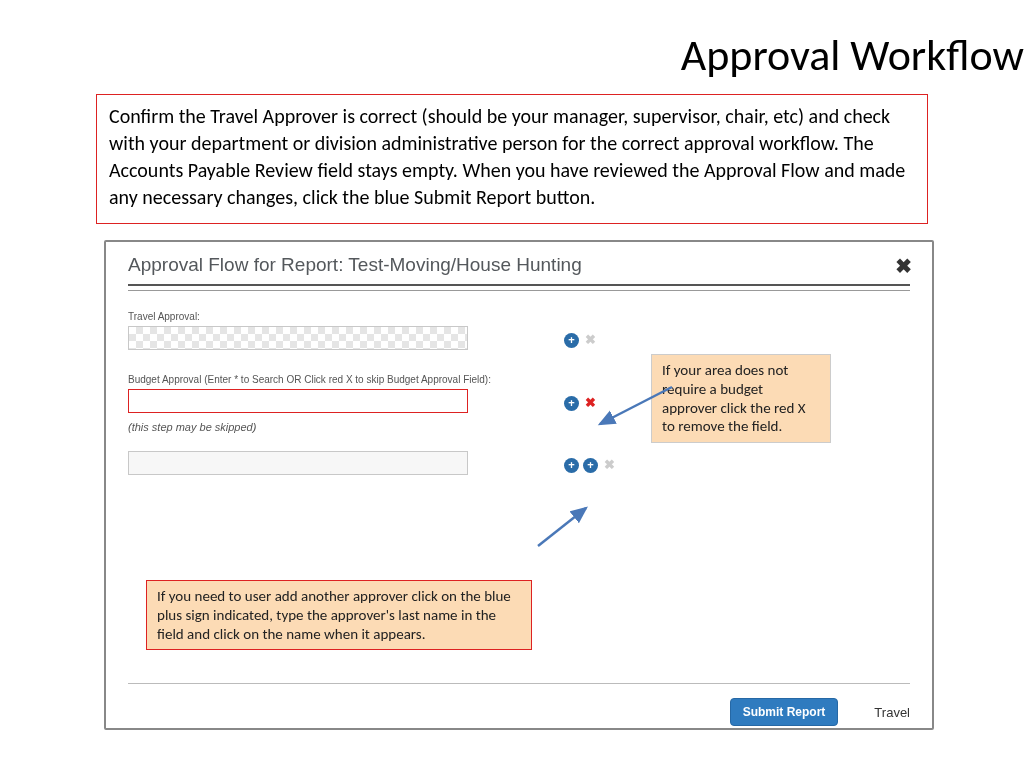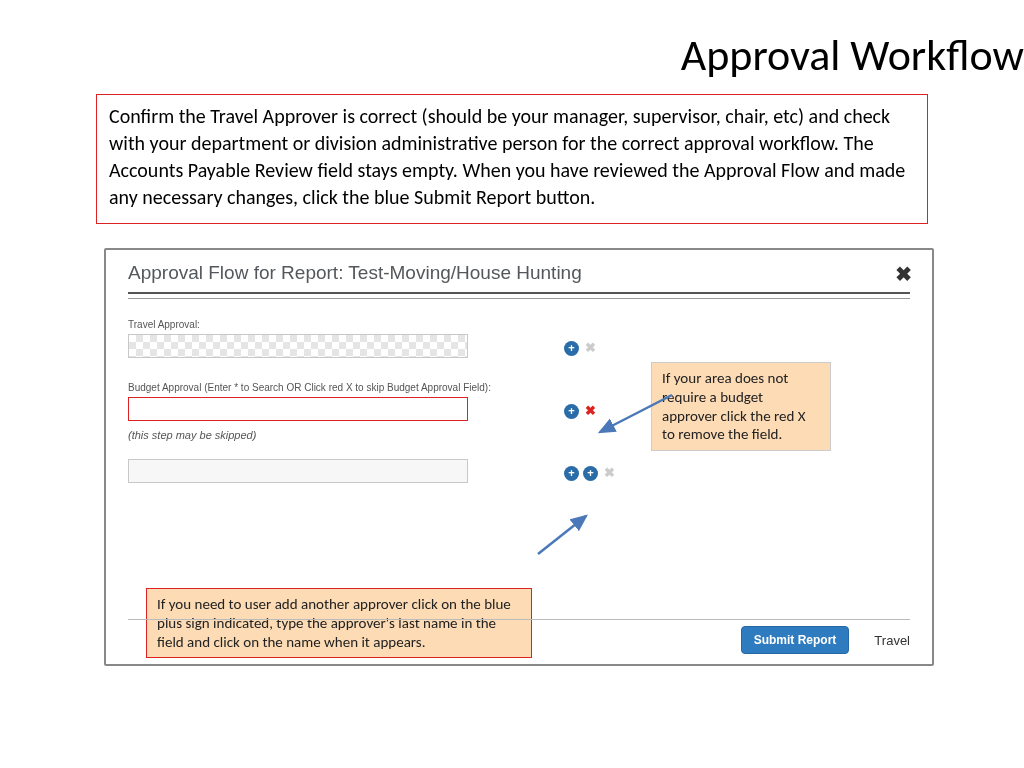--- a/index.html
+++ b/index.html
@@ -13,34 +13,34 @@
   }
   .page-title {
     text-align: right;
     font-size: 44px;
     font-weight: 400;
     color: #000;
     padding-top: 28px;
     padding-bottom: 12px;
   }
   .info-box {
-    margin: 0 96px 24px 96px;
+    margin: 0 96px 16px 96px;
     border: 1px solid #d22;
     padding: 8px 12px 12px 12px;
     font-size: 20px;
     line-height: 1.35;
     color: #000;
   }
   .screenshot {
     margin: 0 90px 0 104px;
     border: 2px solid #888;
     border-radius: 2px;
     background: #fff;
     position: relative;
-    height: 418px;
+    height: 490px;
     overflow: hidden;
   }
   .dlg-inner {
     padding: 10px 22px 0 22px;
   }
   .dlg-title {
     font-family: Arial, Helvetica, sans-serif;
     font-size: 19px;
     color: #54585c;
     padding: 2px 0 6px 0;
@@ -147,24 +147,24 @@
   .callout.c2 {
     left: 40px; top: 290px; width: 386px;
   }
   .arrow {
     position: absolute;
     pointer-events: none;
   }
   .footer {
     position: absolute;
     right: 22px;
-    bottom: 10px;
+    bottom: 2px;
     display: flex;
     align-items: center;
-    gap: 25px;
+    gap: 36px;
   }
   .footer-sep {
     position: absolute;
     left: 22px; right: 22px;
     bottom: 44px;
     border-top: 1px solid #bbb;
   }
   .btn-submit {
     background: #2f7bbf;
     color: #fff;

